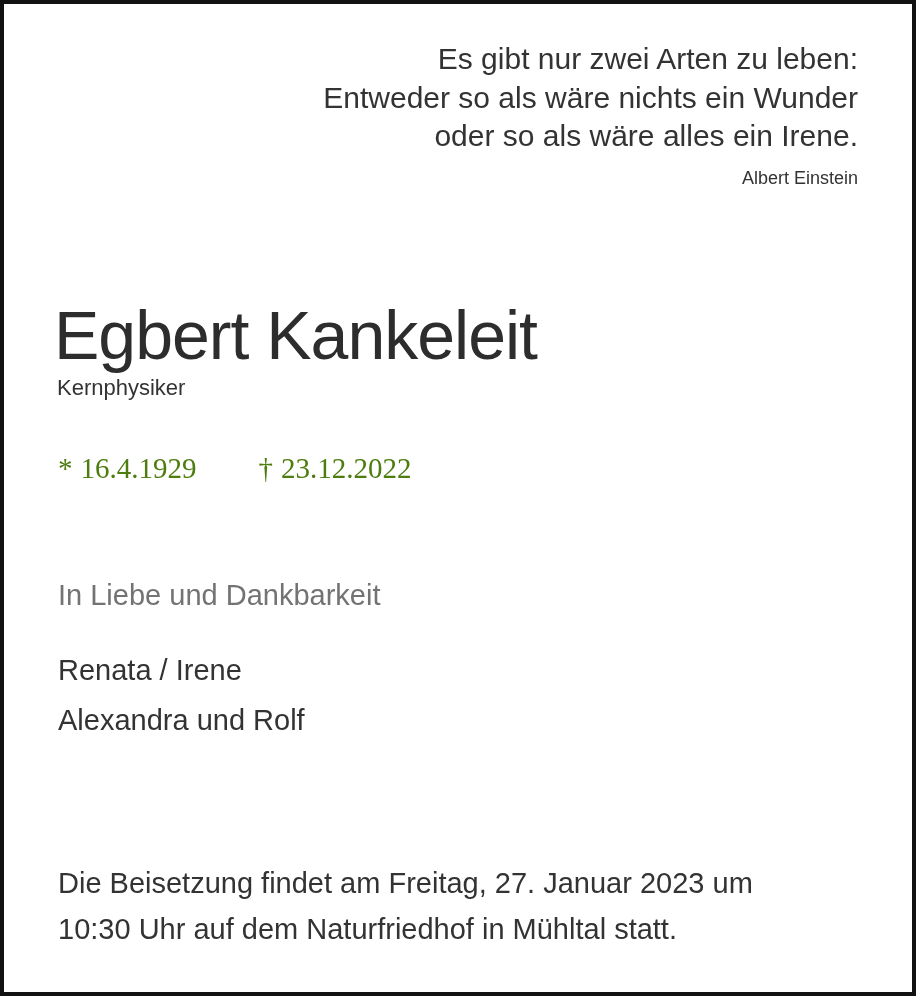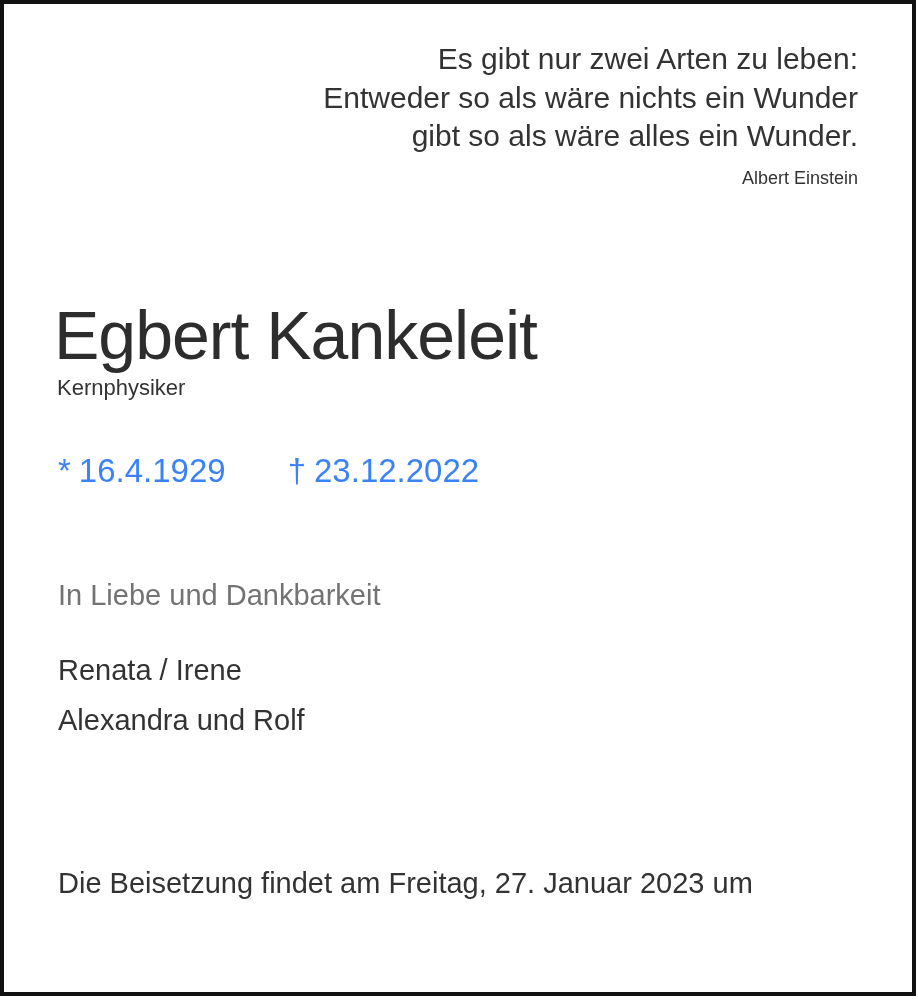--- a/index.html
+++ b/index.html
@@ -56,25 +56,26 @@
     position: absolute;
     left: 57px; top: 377px;
     font-size: 22px;
     line-height: 1;
     color: #333333;
     font-weight: 300;
   }
   .dates-row {
     position: absolute;
     left: 58px; top: 454px;
-    font-size: 33px;
+    font-size: 29px;
     line-height: 1;
-    color: #3b82f6;
+    color: #4d7c0f;
     font-weight: 300;
     white-space: nowrap;
+    font-family: Liberation Serif, serif;
   }
   .death-date { margin-left: 62px; }
   .date-symbol { margin-right: 8px; }
   .condolence-intro {
     position: absolute;
     left: 58px; top: 581px;
     font-size: 29px;
     line-height: 1;
     color: #737373;
     font-weight: 300;
@@ -101,21 +102,21 @@
 </head>
 <body>
 
 <div class="page">
 
   <div class="frame"></div>
 
   <div class="quote-block">
     <div>Es gibt nur zwei Arten zu leben:</div>
     <div>Entweder so als wäre nichts ein Wunder</div>
-    <div>gibt so als wäre alles ein Wunder.</div>
+    <div>oder so als wäre alles ein Irene.</div>
   </div>
 
   <div class="quote-attribution">Albert Einstein</div>
 
   <div class="deceased-name">Egbert Kankeleit</div>
 
   <div class="profession">Kernphysiker</div>
 
   <div class="dates-row">
     <span class="birth-date"><span class="date-symbol">*</span><span>16.4.1929</span></span><span class="death-date"><span class="date-symbol">†</span><span>23.12.2022</span></span>
@@ -123,15 +124,16 @@
 
   <div class="condolence-intro">In Liebe und Dankbarkeit</div>
 
   <div class="mourners">
     <div>Renata / Irene</div>
     <div>Alexandra und Rolf</div>
   </div>
 
   <div class="funeral-announcement">
     <div>Die Beisetzung findet am Freitag, 27. Januar 2023 um</div>
+    <div>10:30 Uhr auf dem Naturfriedhof in Mühltal statt.</div>
   </div>
 
 </div>
 
 </body></html>

